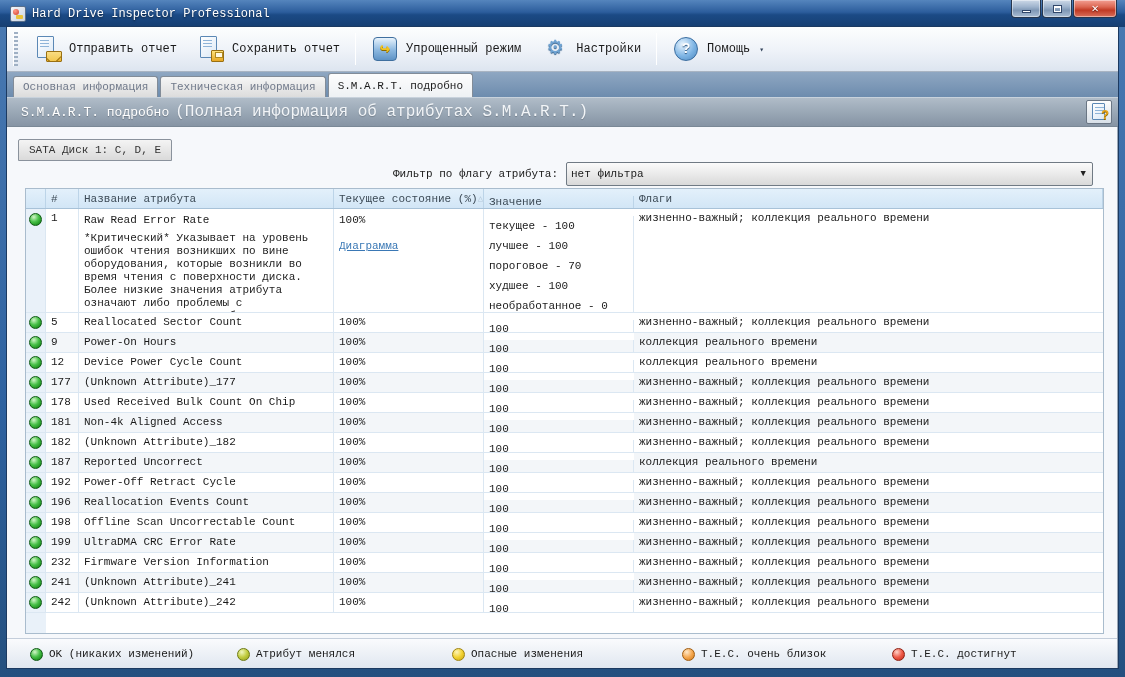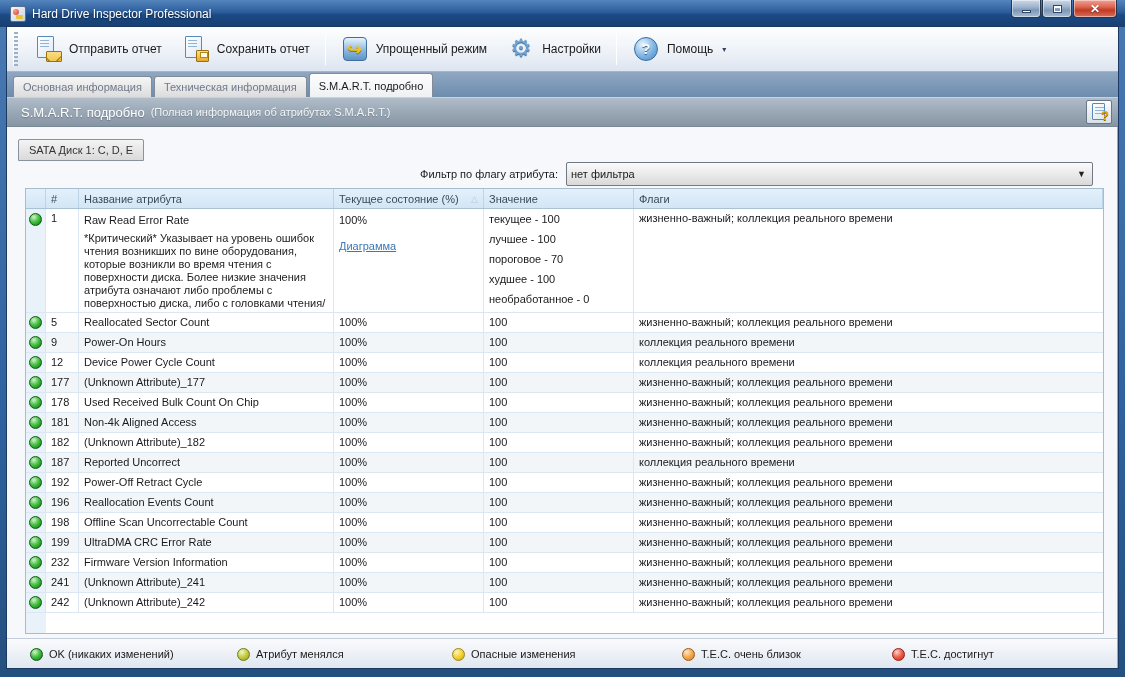--- a/index.html
+++ b/index.html
@@ -1,19 +1,19 @@
 <!DOCTYPE html>
 <html><head>
 <meta charset="utf-8">
 <style>
   html,body{margin:0;padding:0;background:#777;}
   *{box-sizing:border-box;}
   .window{
     position:relative;width:1125px;height:677px;
-    font-family:Liberation Sans, sans-serif;
+    font-family:Liberation Mono, monospace;
     font-size:11px;color:#1a1a1a;
     background:linear-gradient(180deg,#4a7ab2 0%,#2e62a0 60%,#24507f 100%);
     overflow:hidden;
   }
   
   .titlebar{position:absolute;left:0;top:0;right:0;height:27px;
     background:linear-gradient(180deg,#5585bd 0%,#2c5d9c 45%,#1b4a85 55%,#173f72 100%);
     display:flex;align-items:center;padding:0 6px;}
   .app-icon{width:16px;height:16px;margin:0 6px 0 4px;position:relative;
     background:linear-gradient(135deg,#f4f6fa,#c9d4e2);border:1px solid #5a6f8a;border-radius:2px;}
@@ -71,21 +71,21 @@
     padding-left:6px;flex:0 0 auto;}
   .mtab{height:21px;padding:0 9px;display:flex;align-items:center;margin-right:2px;
     background:linear-gradient(180deg,#f6f6f6,#dcdcdc);border:1px solid #828c98;border-bottom:none;
     border-radius:3px 3px 0 0;color:#70798a;font-size:11px;}
   .mtab.active{height:24px;background:linear-gradient(180deg,#fdfdfd,#eef1f4);color:#1a1a1a;}
   
   .banner{height:30px;background:linear-gradient(180deg,#b0bcc8 0%,#9aa8b6 50%,#8694a4 100%);
     border-top:1px solid #c8d2dc;border-bottom:1px solid #7a8896;display:flex;align-items:center;
     padding:0 6px 0 14px;color:#fff;flex:0 0 auto;}
   .banner-title{font-size:13px;text-shadow:0 1px 1px rgba(0,0,0,.25);}
-  .banner-sub{font-size:11px;margin-left:6px;color:#f2f5f8;text-shadow:0 1px 1px rgba(0,0,0,.2);}
+  .banner-sub{font-size:16px;margin-left:6px;color:#f2f5f8;text-shadow:0 1px 1px rgba(0,0,0,.2);}
   .banner-spacer{flex:1;}
   .banner-btn{width:26px;height:24px;border:1px solid #6a7684;border-radius:2px;
     background:linear-gradient(180deg,#fdfdfd,#d8e0e8);position:relative;}
   .banner-btn .doc{left:5px;top:2px;width:13px;height:17px;}
   .banner-btn .q{position:absolute;right:2px;bottom:0;color:#e8a51a;font-size:13px;font-weight:bold;
     text-shadow:0 1px 0 #8a6200;}
   
   .body{position:relative;flex:1;background:#f6f8fb;border-right:1px solid #9aa8b8;}
   .disk-tabs{position:absolute;left:11px;top:12px;display:flex;align-items:flex-end;}
   .dtab{height:22px;padding:0 10px;display:flex;align-items:center;margin-right:1px;
@@ -103,21 +103,21 @@
   .tablebox{position:absolute;left:18px;top:61px;width:1079px;height:446px;
     border:1px solid #a9bccd;background:linear-gradient(90deg,#e9f1f9 0,#e9f1f9 20px,#ffffff 20px);}
   .thead{display:flex;height:20px;background:linear-gradient(180deg,#e3f0fb,#d2e6f6);
     border-bottom:1px solid #a8c2d8;color:#3c4a56;}
   .thead .c{display:flex;align-items:center;border-right:1px solid #bcd4e8;padding:0 5px;}
   .c{padding:0 5px;border-right:1px solid #dbe7f2;overflow:hidden;white-space:nowrap;}
   .c-icon{width:20px;flex:0 0 20px;padding:0;display:flex;align-items:center;justify-content:center;}
   .c-num{width:33px;flex:0 0 33px;}
   .c-name{width:255px;flex:0 0 255px;}
   .c-state{width:150px;flex:0 0 150px;}
-  .c-value{width:150px;flex:0 0 150px;}
+  .c-value{width:150px;flex:0 0 150px;margin-top:7px;}
   .c-flags{flex:1;border-right:none;}
   .sort-ind{margin-left:auto;color:#b4c8da;font-size:9px;}
   .tbody .trow{display:flex;border-bottom:1px solid #dbe7f2;height:20px;line-height:19px;}
   .tbody .trow.row-first{height:104px;line-height:18px;}
   .tbody .trow:nth-child(odd):not(.row-first) .c:not(.c-icon){background:#f3f6f9;}
   .trow .c-icon{background:transparent;}
   .orb{width:13px;height:13px;border-radius:50%;display:inline-block;flex:0 0 auto;}
   .orb-green{background:radial-gradient(circle at 35% 28%,#d2f5c8,#49c149 45%,#1f9320 78%,#14701a);border:1px solid #0f5a14;}
   .orb-yg{background:radial-gradient(circle at 35% 28%,#f0f7c0,#c1cc3e 50%,#8e9a1e);border:1px solid #6d7a12;}
   .orb-yellow{background:radial-gradient(circle at 35% 28%,#fdf4b8,#f2d232 50%,#c7a githa515);border:1px solid #a08410;}

